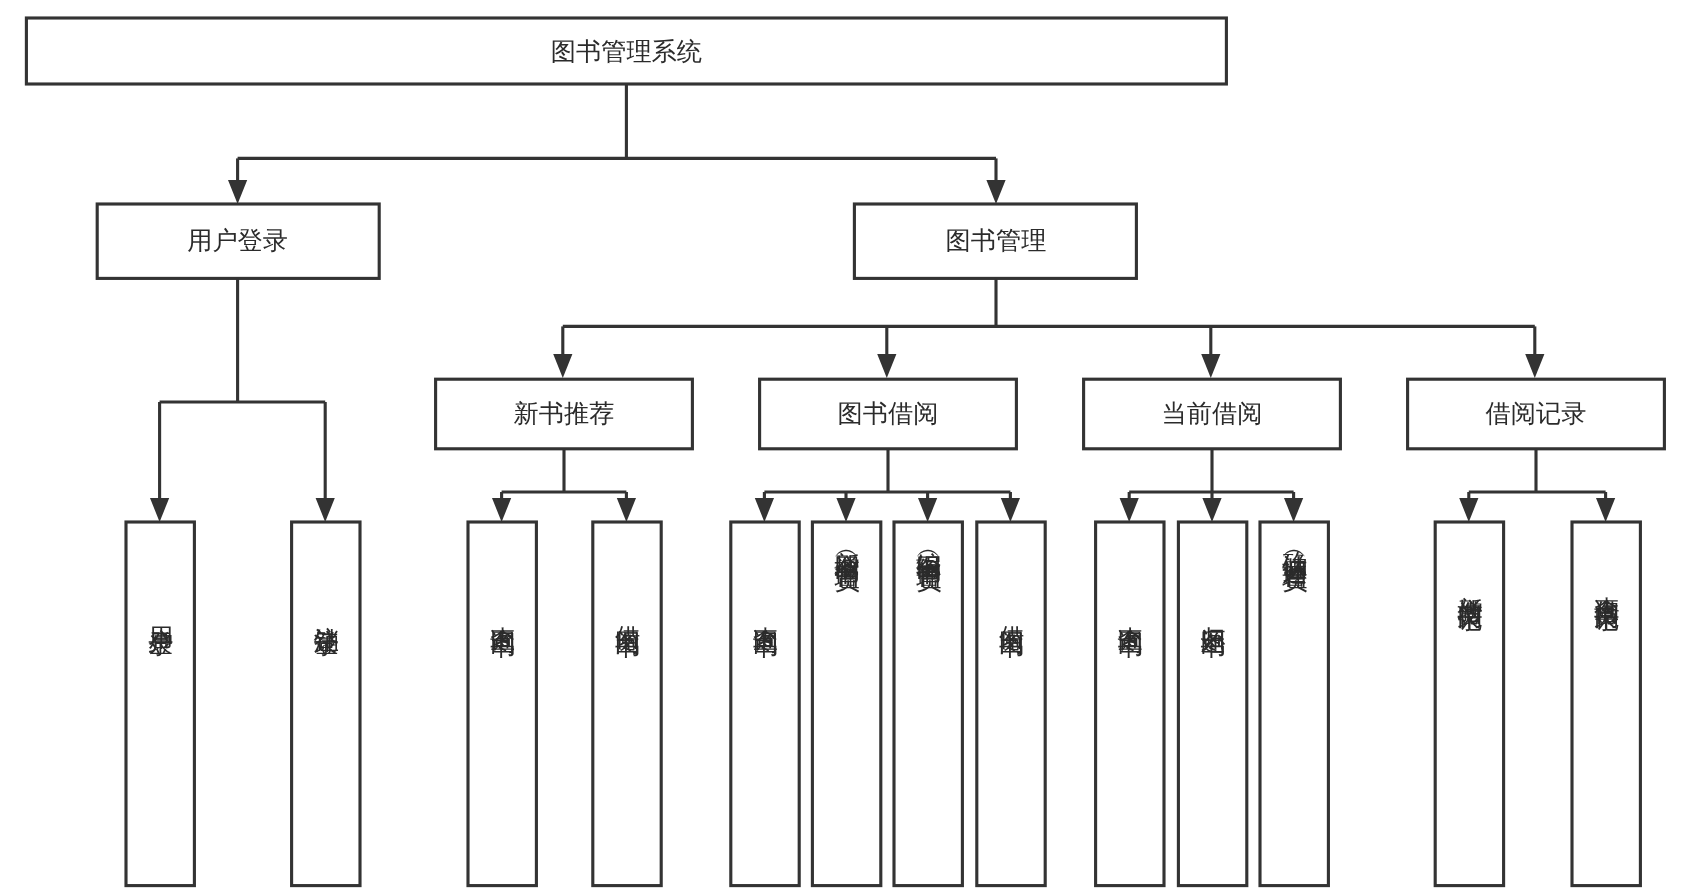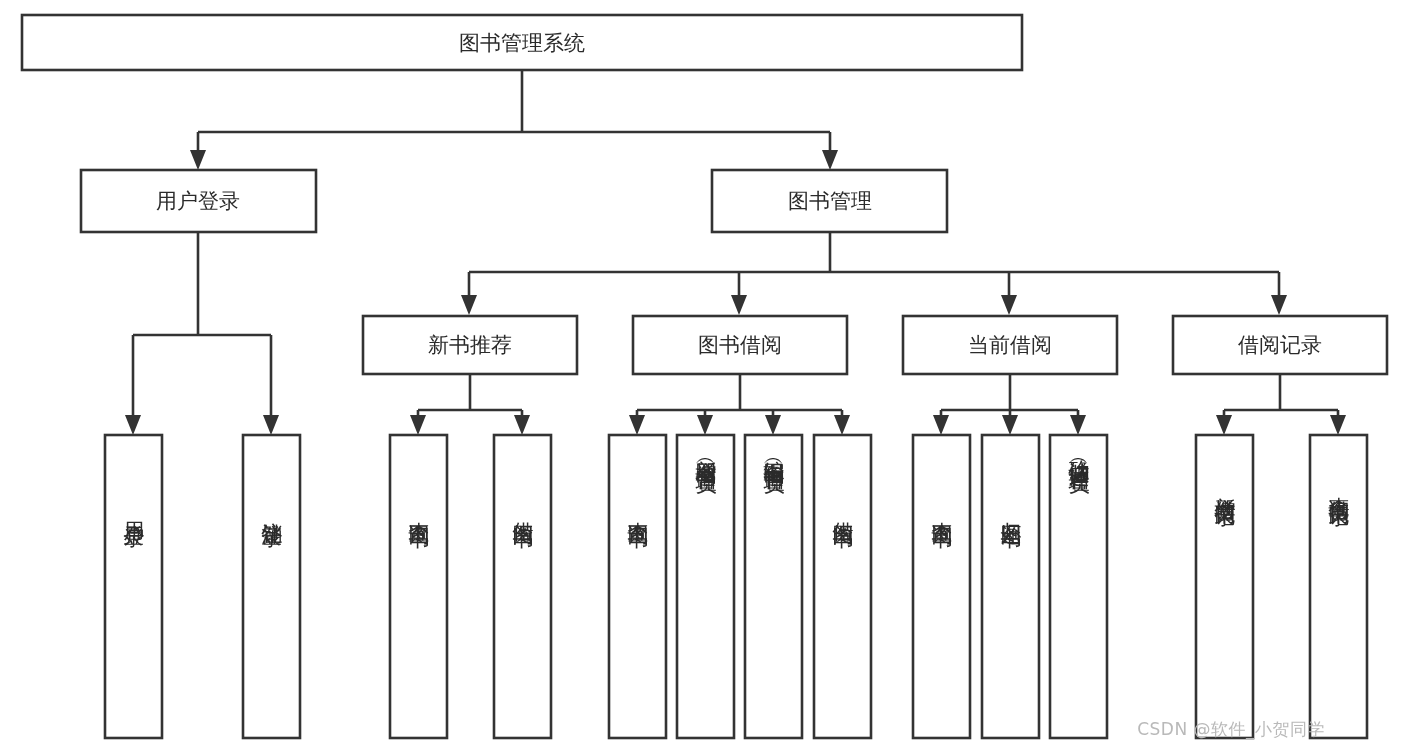--- a/index.html
+++ b/index.html
@@ -11,21 +11,20 @@
     width: 1405px;
     height: 747px;
     font-family: "DejaVu Sans", "Liberation Sans", sans-serif;
     overflow: hidden;
     position: relative;
   }
   #diagram-root {
     position: relative;
     width: 1317px;
     height: 747px;
-    padding-left: 16px;
   }
   svg.diagram {
     position: absolute;
     top: 0;
     left: 0;
     width: 1405px;
     height: 747px;
   }
   .node-box {
     fill: #ffffff;
@@ -246,15 +245,14 @@
     <span class="node-label-v">确认归还（管理员）</span>
   </div>
 
   <div class="vlabel-wrap" style="left:1196px; top:480px; width:57px; height:258px;">
     <span class="node-label-v">新增借阅记录</span>
   </div>
   <div class="vlabel-wrap" style="left:1310px; top:480px; width:57px; height:258px;">
     <span class="node-label-v">查询借阅记录</span>
   </div>
 
-  <div class="watermark">CSDN @软件_小贺同学</div>
 
 </div>
 
 </body></html>

